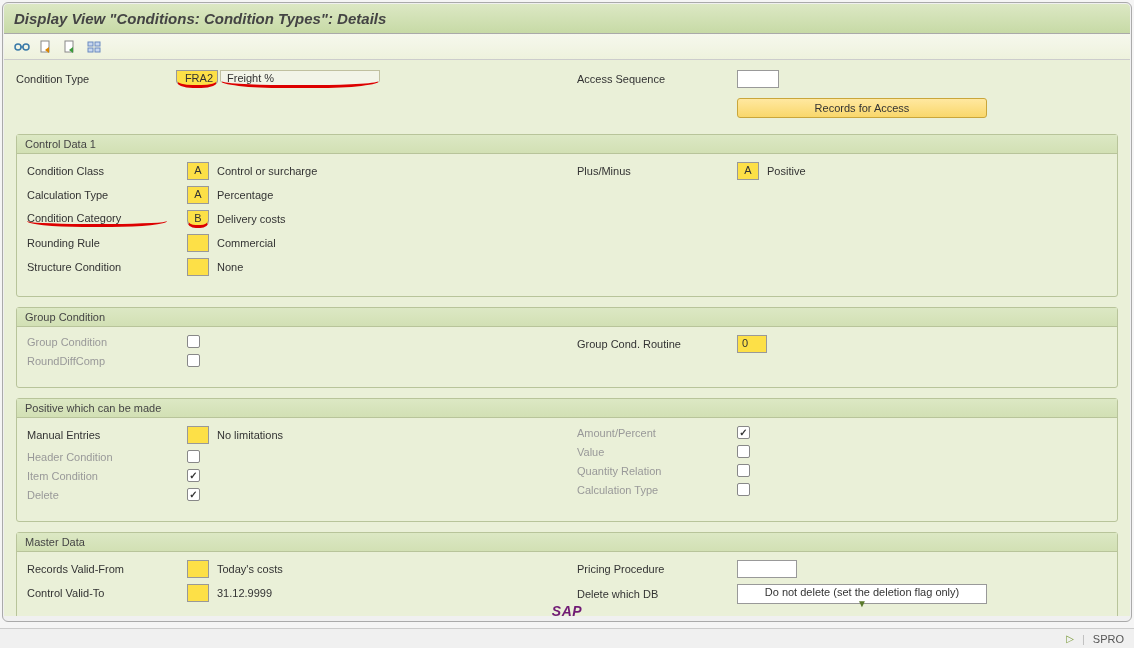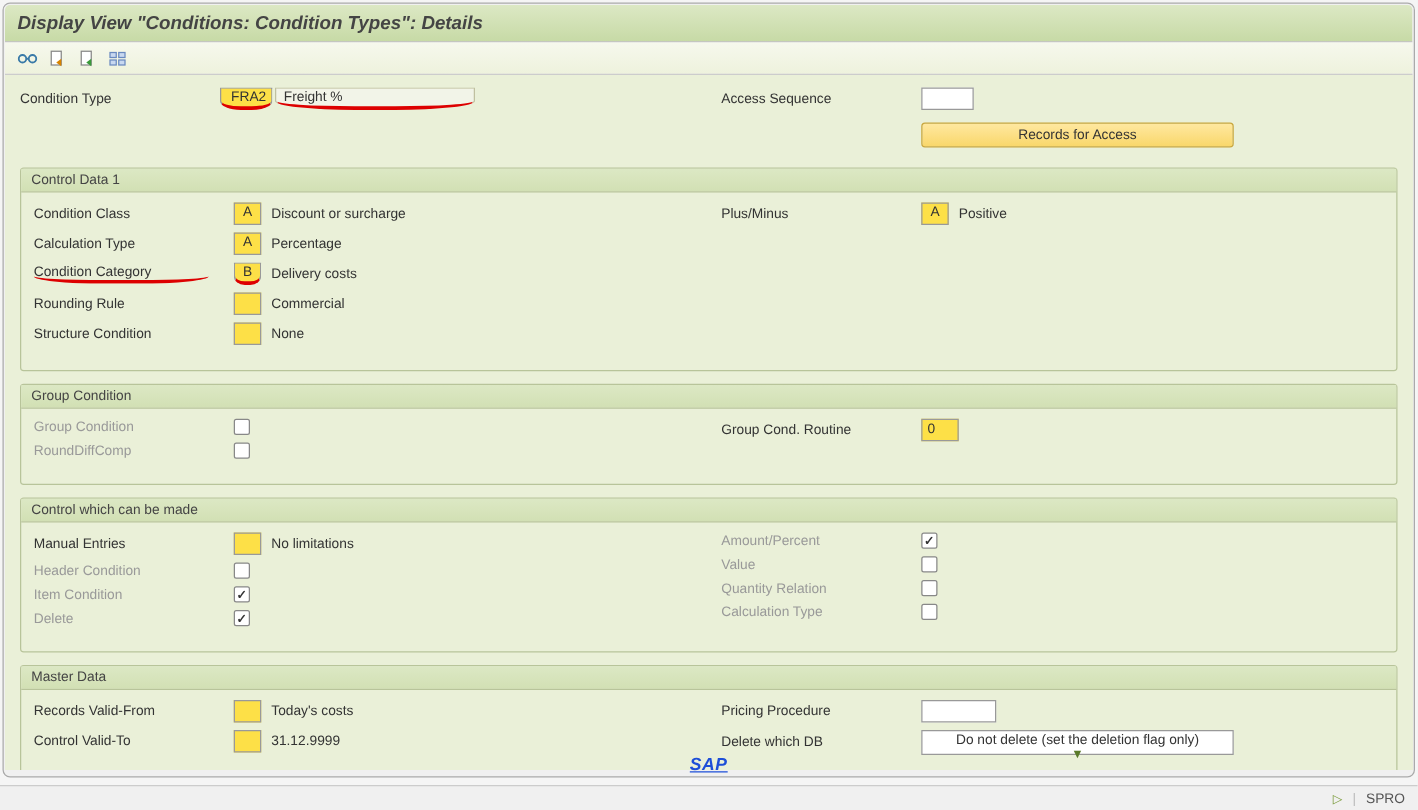--- a/index.html
+++ b/index.html
@@ -154,24 +154,23 @@
     font-size: 11px;
     color: #555;
   }
   .sap-logo {
     position:absolute;
     bottom: 2px;
     left: 50%;
     transform: translateX(-50%);
     font-weight:bold;
     font-style: italic;
-    color: #1d4ed8;
+    color: #701a75;
     font-size: 14px;
     letter-spacing: 0.5px;
-    text-decoration: underline;
   }
   .play { color: #7a9a3a; font-size: 10px; }
   .sep { color:#bbb; }
 </style>
 </head>
 <body>
 
 <div class="outer">
   <div class="header">Display View "Conditions: Condition Types": Details</div>
 
@@ -227,21 +226,21 @@
       </div>
     </div>
 
     <div class="group">
       <div class="group-title">Control Data 1</div>
       <div class="group-body two-col">
         <div class="col">
           <div class="row">
             <span class="label">Condition Class</span>
             <span class="code-box small">A</span>
-            <span class="desc">Discount or surcharge</span>
+            <span class="desc">Control or surcharge</span>
           </div>
           <div class="row">
             <span class="label">Calculation Type</span>
             <span class="code-box small">A</span>
             <span class="desc">Percentage</span>
           </div>
           <div class="row">
             <span class="label underline-red" style="display:inline-block;width:auto;min-width:140px">Condition Category</span>
             <span style="width:20px"></span>
             <span class="code-box small underline-red">B</span>
@@ -284,21 +283,21 @@
         <div class="col2">
           <div class="row">
             <span class="label">Group Cond. Routine</span>
             <span class="code-box" style="width:30px;text-align:left">0</span>
           </div>
         </div>
       </div>
     </div>
 
     <div class="group">
-      <div class="group-title">Control which can be made</div>
+      <div class="group-title">Positive which can be made</div>
       <div class="group-body two-col">
         <div class="col">
           <div class="row">
             <span class="label">Manual Entries</span>
             <span class="code-box small"></span>
             <span class="desc">No limitations</span>
           </div>
           <div class="row">
             <span class="label dim">Header Condition</span>
             <span class="check"></span>

